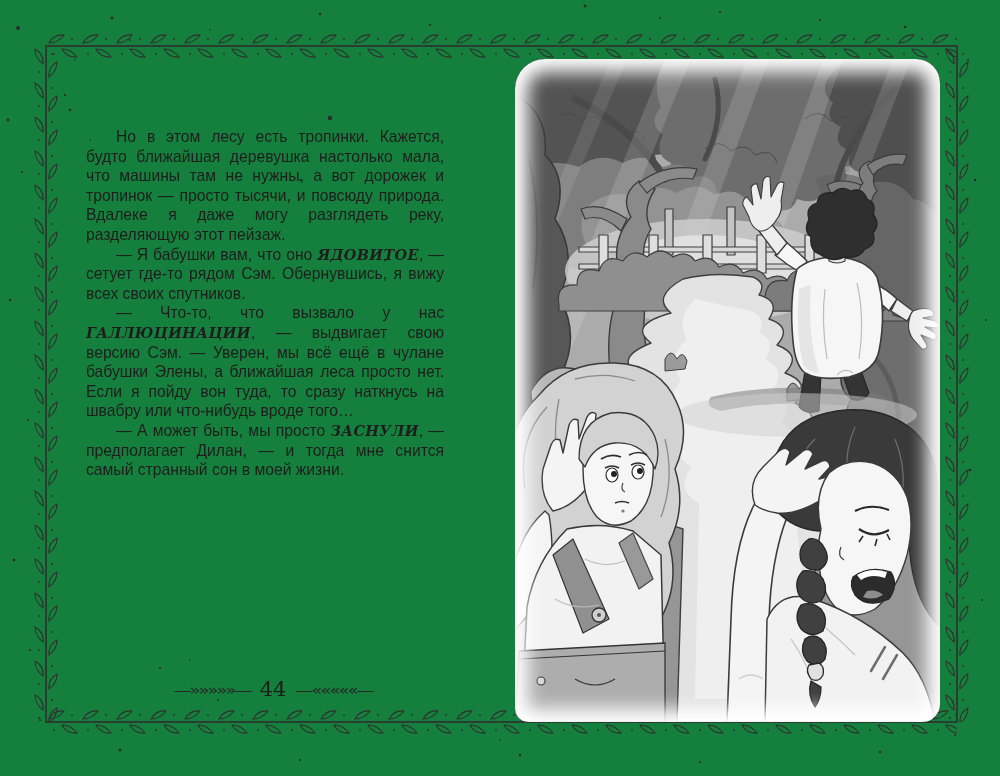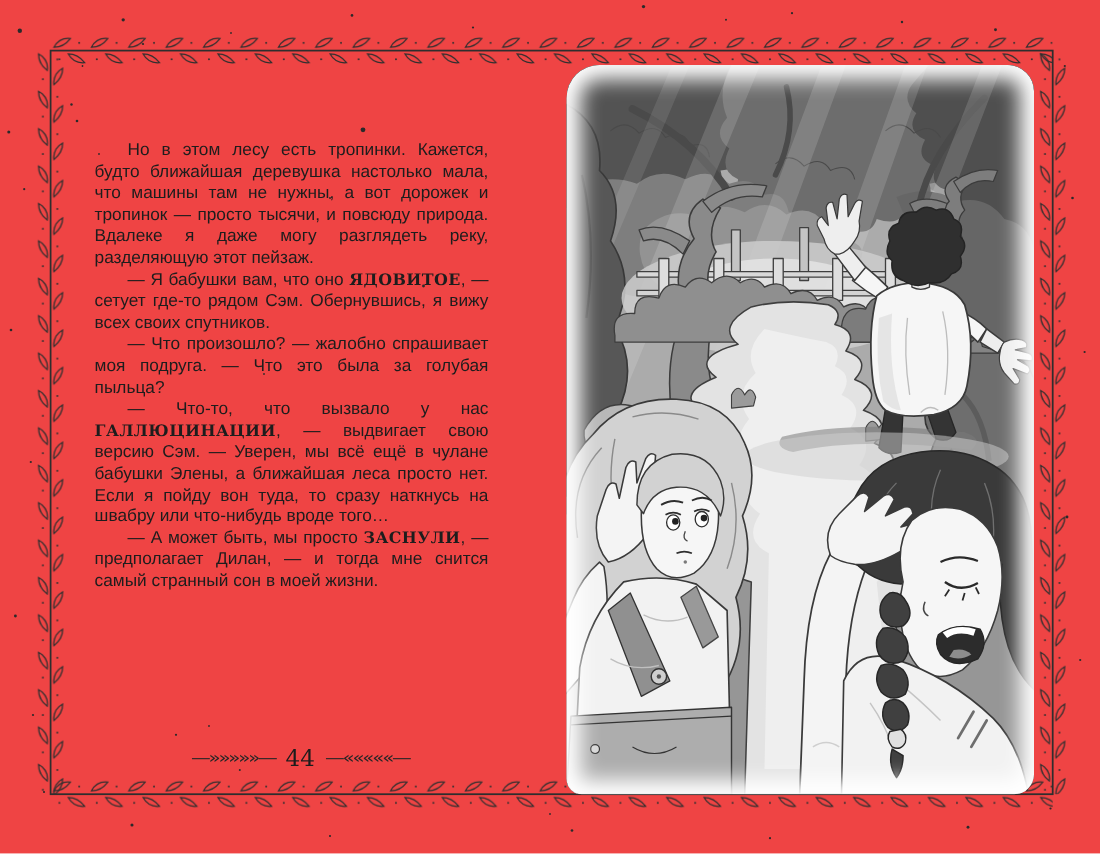--- a/index.html
+++ b/index.html
@@ -1,22 +1,22 @@
 <!DOCTYPE html>
 <html><head>
 <meta charset="utf-8">
 <style>
   html,body{margin:0;padding:0;background:#ffffff;}
-  .page{position:relative;width:1000px;height:776px;background:#ef4444;overflow:hidden;
+  .page{position:relative;width:1000px;height:776px;background:#15803d;overflow:hidden;
         font-family:"Liberation Sans",sans-serif;color:#1d1d1d;}
   .border-svg{position:absolute;left:0;top:0;width:1000px;height:776px;pointer-events:none;}
   .text-col{position:absolute;left:86px;top:127px;width:358px;
             font-size:15.7px;line-height:19.6px;text-align:justify;}
   .text-col p{margin:0;text-indent:30px;}
-  .fancy{font-family:"DejaVu Serif",serif;font-weight:bold;
+  .fancy{font-family:"DejaVu Serif",serif;font-style:italic;font-weight:bold;
          font-size:0.92em;letter-spacing:0.4px;}
   .footer{position:absolute;left:86px;top:674px;width:374px;height:30px;
           display:flex;align-items:center;justify-content:center;gap:9px;}
   .flq{font-family:"DejaVu Sans",sans-serif;font-size:18px;letter-spacing:-2px;
        color:#262626;transform:scaleY(.8);white-space:nowrap;}
   .pnum{font-family:"DejaVu Serif",serif;font-size:21px;color:#1c1c1c;}
   .illus{position:absolute;left:515px;top:59px;width:425px;height:663px;
          border-radius:30px 24px 18px 14px;overflow:hidden;background:#969696;}
   .illus svg{display:block;width:100%;height:100%;}
   .illus::after{content:"";position:absolute;inset:0;border-radius:inherit;
@@ -94,21 +94,20 @@
         <circle cx="40" cy="720" r="1"></circle>
         <circle cx="500" cy="740" r="0.8"></circle>
       <circle cx="70" cy="110" r="1.2"></circle>
         <circle cx="90" cy="140" r="0.8"></circle>
     </g>
   </svg>
 
   <div class="text-col">
       <p><span>Но в этом лесу есть тропинки. Кажется, будто ближайшая деревушка настолько мала, что маши­ны там не нужны, а вот дорожек и тропинок — просто тысячи, и повсюду природа. Вдалеке я даже могу разглядеть реку, разделяющую этот пейзаж.</span></p>
       <p><span>— Я бабушки вам, что оно </span><span class="fancy">ЯДОВИТОЕ</span><span>, — сетует где-то рядом Сэм. Обернувшись, я вижу всех сво­их спутников.</span></p>
-      <p><span>— Что произошло? — жалобно спрашивает моя подруга. — Что это была за голубая пыльца?</span></p>
       <p><span>— Что-то, что вызвало у нас </span><span class="fancy">ГАЛЛЮЦИНАЦИИ</span><span>, — выдвигает свою версию Сэм. — Уверен, мы всё ещё в чулане бабушки Элены, а ближайшая леса просто нет. Если я пойду вон туда, то сразу нат­кнусь на швабру или что-нибудь вроде того…</span></p>
       <p><span>— А может быть, мы просто </span><span class="fancy">ЗАСНУЛИ</span><span>, — пред­полагает Дилан, — и тогда мне снится самый странный сон в моей жизни.</span></p>
     </div>
 
   <div class="footer">
     <span class="flq">—»»»»»—</span>
     <span class="pnum">44</span>
     <span class="flq">—«««««—</span>
   </div>
 

